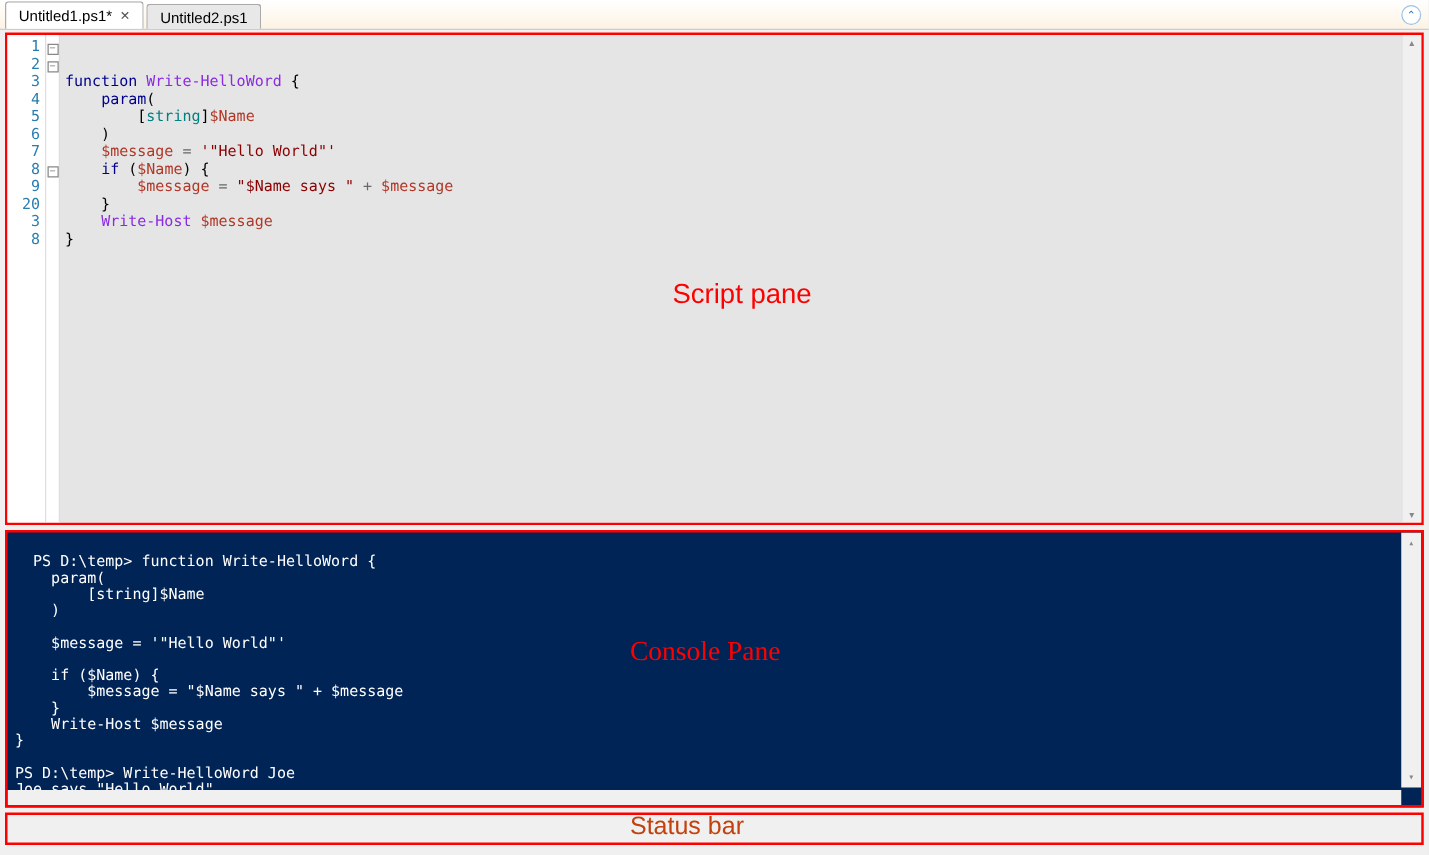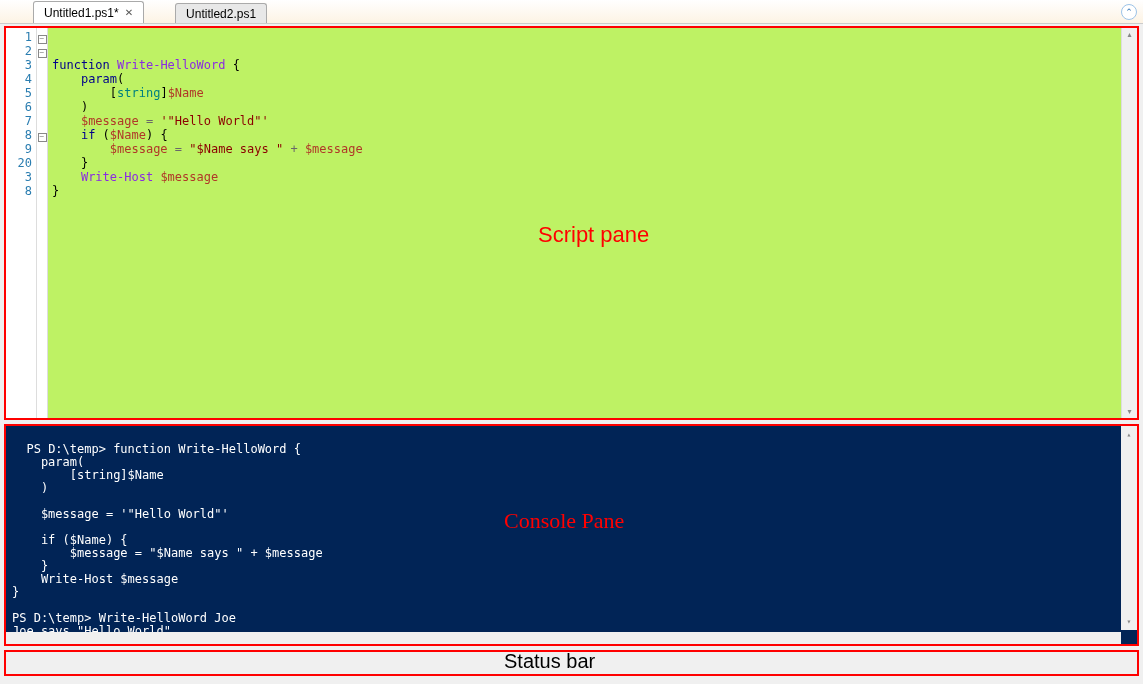--- a/index.html
+++ b/index.html
@@ -29,21 +29,20 @@
       gap: 6px;
       padding: 4px 10px;
       border: 1px solid #aaa;
       border-bottom: none;
       border-radius: 3px 3px 0 0;
       background: #e8e8e8;
       font-size: 12px;
       height: 20px;
       margin-right: 2px;
       cursor: pointer;
-      margin-left: 29px;
     }
     .tab.active {
       background: #ffffff;
       height: 22px;
     }
     .tab-close { font-size: 10px; color: #555; cursor: pointer; }
     .expand-button {
       position: absolute;
       right: 6px;
       top: 4px;
@@ -103,21 +102,21 @@
       background: #fff;
       margin-top: 2px;
     }
     .code-area {
       flex: 1;
       font-family: Consolas, monospace;
       font-size: 12px;
       line-height: 14px;
       padding: 2px 4px;
       white-space: pre;
-      background: #bef264;
+      background: #e5e5e5;
       position: relative;
     }
     .scrollbar-v {
       width: 16px;
       background: #f0f0f0;
       border-left: 1px solid #ddd;
       display: flex;
       flex-direction: column;
       align-items: center;
       justify-content: space-between;
@@ -136,21 +135,21 @@
       font-size: 22px;
       font-family: "Segoe UI", sans-serif;
       pointer-events: none;
     }
     .overlay-script { left: 490px; top: 200px; }
     .overlay-console { left: 498px; top: 88px; font-family: Liberation Serif, serif; }
     .overlay-status {
       position: absolute;
       left: 498px;
       top: -2px;
-      color: #000000;
+      color: #c2410c;
       font-size: 20px;
       pointer-events: none;
     }
     
     .console-pane-wrapper {
       border: 2px solid red;
       margin: 2px 4px;
       height: 222px;
       background: #012456;
       color: #ffffff;

